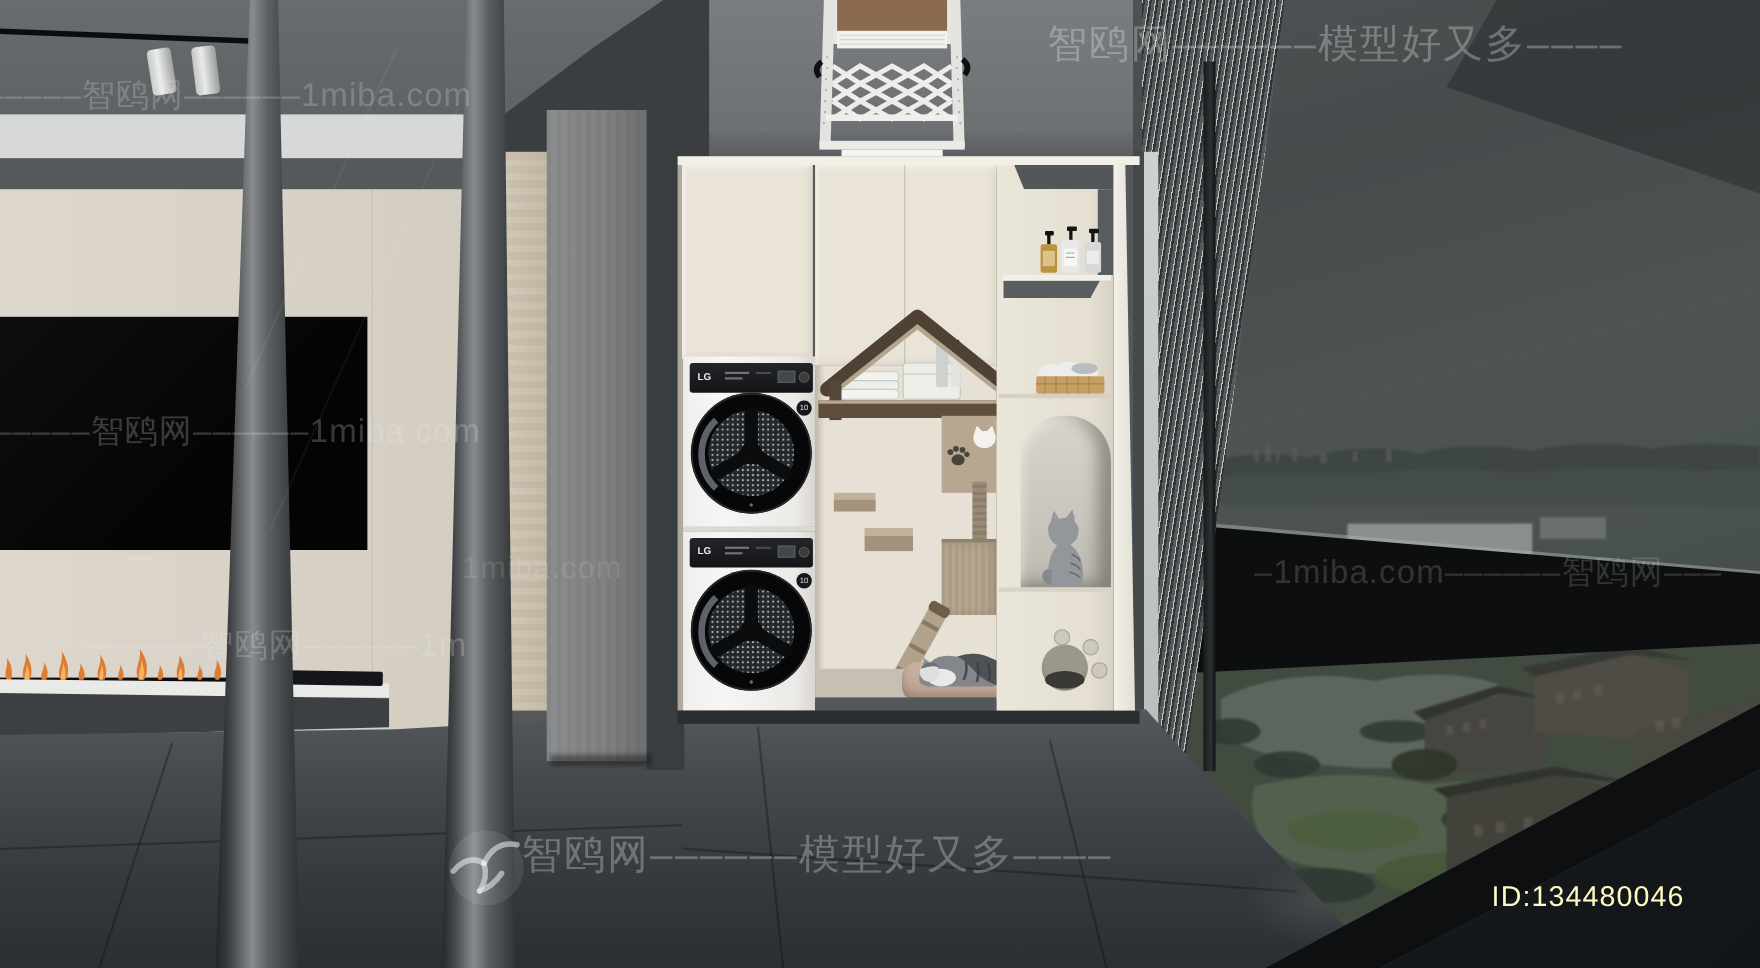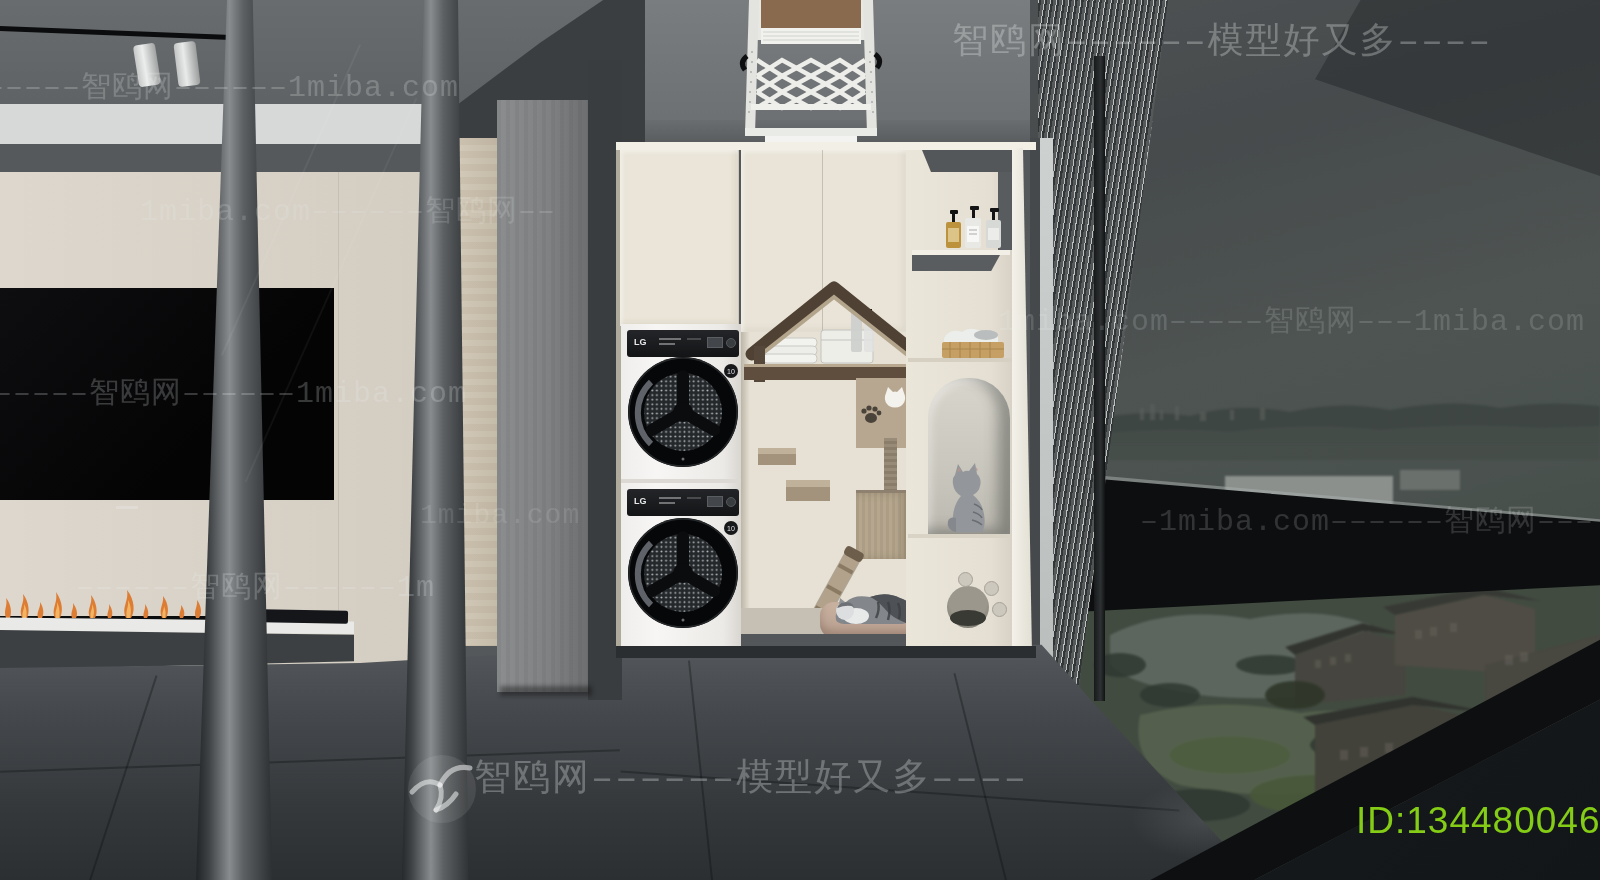--- a/index.html
+++ b/index.html
@@ -1,20 +1,20 @@
 <!DOCTYPE html>
 <html><head>
 <meta charset="utf-8">
 <style>
   html,body{margin:0;padding:0;background:#000;}
   #stage{position:relative;width:1600px;height:880px;overflow:hidden;background:#55585a;
          font-family:"Liberation Sans",sans-serif;}
   .abs{position:absolute;}
   .wm{position:absolute;color:rgba(236,240,240,0.22);font-size:30px;letter-spacing:1px;
-      white-space:nowrap;pointer-events:none;z-index:60;font-family:Liberation Mono, monospace;}
+      white-space:nowrap;pointer-events:none;z-index:60;font-family:Liberation Sans, sans-serif;}
   .wm-big{font-size:36px;color:rgba(238,242,242,0.30);letter-spacing:2px;}
   .wpanel{position:absolute;background:linear-gradient(180deg,#232528,#131416);border-radius:3px;z-index:6;}
   .lg-label{position:absolute;left:7px;top:7px;font-size:9px;font-weight:bold;color:#e6e9ea;}
   .pline{position:absolute;height:2px;background:rgba(255,255,255,0.38);}
   .pdisp{position:absolute;width:14px;height:9px;background:#43474b;border:1px solid #5a5e62;}
   .pknob{position:absolute;width:8px;height:8px;border-radius:50%;background:#3a3d40;border:1px solid #55585b;}
   .badge{position:absolute;width:14px;height:14px;border-radius:50%;background:#17181a;color:#dfe4e7;
          font-size:7px;display:flex;align-items:center;justify-content:center;z-index:7;}
   .seam-v{position:absolute;width:1px;background:rgba(90,80,60,0.25);}
   .tileline{position:absolute;background:rgba(8,10,11,0.30);}
@@ -392,32 +392,30 @@
     <rect x="30" y="136" width="92" height="6" fill="#f3f4f1"></rect>
   </svg>
 
   <div class="abs" style="left:190px;top:0;width:86px;height:880px;background:linear-gradient(90deg,#232628 8%,#3e4244 22%,#888c8e 46%,#5c6062 62%,#2e3133 95%);clip-path:polygon(43% 0,73% 0,95.5% 100%,7% 100%);"></div>
   <div class="abs" style="left:394px;top:0;width:80px;height:880px;background:linear-gradient(90deg,#232628 8%,#3e4244 22%,#888c8e 46%,#5c6062 62%,#2e3133 95%);clip-path:polygon(37.5% 0,80% 0,93% 100%,10% 100%);"></div>
   <div class="abs" style="left:290px;top:30px;width:2px;height:340px;background:rgba(255,255,255,0.06);transform:rotate(24deg);"></div>
   <div class="abs" style="left:330px;top:80px;width:2px;height:420px;background:rgba(255,255,255,0.05);transform:rotate(24deg);"></div>
 
   <div class="wm wm-big" style="left:952px;top:16px;">智鸥网––––––模型好又多––––</div>
   <div class="wm" style="left:-14px;top:66px;">–––––智鸥网––––––1miba.com</div>
-  <div class="wm" style="left:140px;top:190px;opacity:0.75;">1miba.com––––––智鸥网––</div>
-  <div class="wm" style="left:998px;top:300px;opacity:0.7;">1miba.com–––––智鸥网–––1miba.com</div>
   <div class="wm" style="left:-6px;top:372px;">–––––智鸥网––––––1miba.com</div>
   <div class="wm" style="left:1140px;top:456px;opacity:0.75;margin-top:44px;">–1miba.com––––––智鸥网–––</div>
   <div class="wm" style="left:420px;top:500px;font-size:28px;opacity:0.55;">1miba.com</div>
   <div class="wm" style="left:76px;top:566px;">––––––智鸥网––––––1m</div>
   <svg class="abs" style="left:398px;top:752px;width:88px;height:74px;z-index:61;" viewBox="0 0 88 74">
     <circle cx="44" cy="37" r="34" fill="rgba(235,238,238,0.10)"></circle>
     <g stroke="rgba(240,242,242,0.55)" stroke-width="5" fill="none" stroke-linecap="round">
       <path d="M14,40 Q28,24 42,33"></path>
         <path d="M42,33 Q52,12 72,16"></path>
         <path d="M42,33 Q46,46 38,58"></path>
         <path d="M38,58 Q50,54 58,42"></path>
     </g>
   </svg>
   <div class="wm wm-big" style="left:474px;top:752px;font-size:37px;">智鸥网––––––模型好又多––––</div>
 
-  <div class="abs" style="left:1356px;top:800px;z-index:70;font-size:37px;letter-spacing:1px;color:#84cc16;font-family:'Liberation Sans',sans-serif;">ID:134480046</div>
+  <div class="abs" style="left:1356px;top:800px;z-index:70;font-size:26px;letter-spacing:1px;color:#fef9c3;font-family:'Liberation Sans',sans-serif;">ID:134480046</div>
 
 </div>
 
 </body></html>

